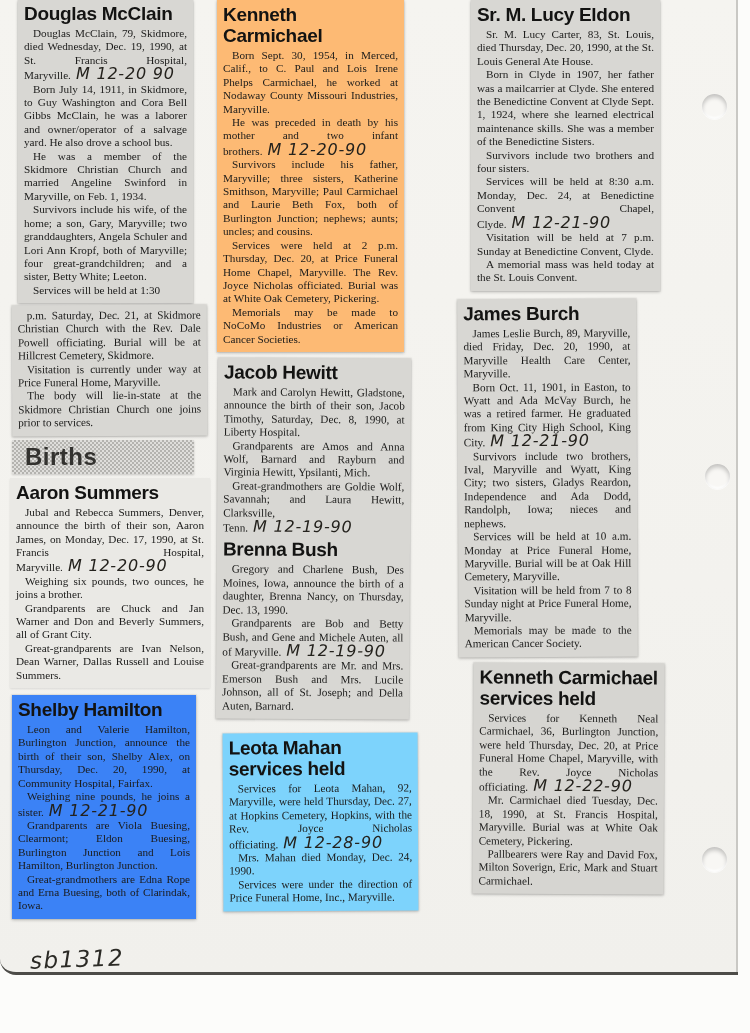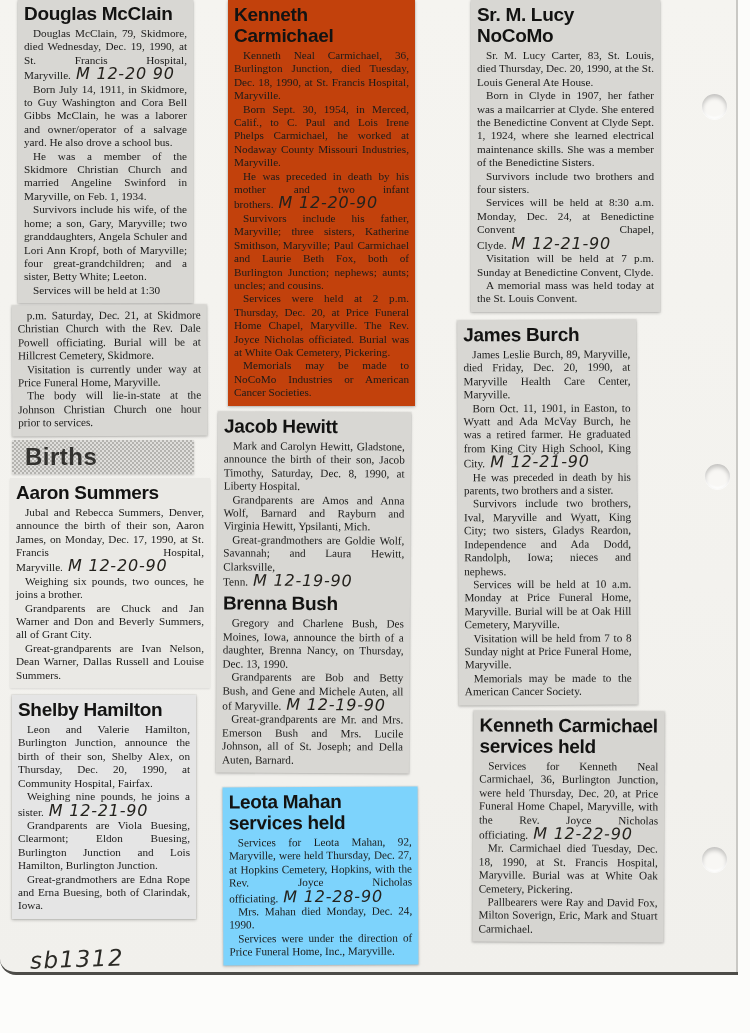--- a/index.html
+++ b/index.html
@@ -92,23 +92,23 @@
     background-image: repeating-conic-gradient(#b4b3af 0% 25%, #dfdedb 0% 50%);
     background-size: 4px 4px;
     box-shadow: 0 1px 2px rgba(0,0,0,.18);
   }
   .banner span {
     font-family: "Liberation Sans", sans-serif;
     font-size: 24px; font-weight: 700;
     color: #33322f; letter-spacing: 0.5px;
   }
   .clip-summers     { width: 200px; margin-left: -2px; margin-top: 4px; background: #eae9e5; box-shadow: 0 1px 2px rgba(0,0,0,.10); }
-  .clip-hamilton    { width: 184px; margin-top: 7px; background: #e5e5e5; }
-
-  .clip-carmichael  { width: 187px; margin-left: 11px; background: #c2410c; }
+  .clip-hamilton    { width: 184px; margin-top: 7px; background: #3b82f6; }
+
+  .clip-carmichael  { width: 187px; background: #fdba74; }
   .clip-hewittbush  { width: 193px; margin-top: 6px; transform: rotate(0.35deg); }
   .clip-mahan       { width: 195px; margin-left: 6px; margin-top: 14px; transform: rotate(-0.3deg); background: #7dd3fc; }
   .clip-mahan h2    { max-width: 150px; }
 
   .clip-carter      { width: 189px; margin-left: 13px; }
   .clip-burch       { width: 179px; margin-top: 8px; transform: rotate(-0.25deg); }
   .clip-kcservices  { width: 191px; margin-left: 15px; margin-top: 7px; transform: rotate(0.3deg); background: #d6d5d1; }
   .clip-kcservices h2 { max-width: 180px; }
 
   .page-code {
@@ -138,21 +138,21 @@
       <p><span>Douglas McClain, 79, Skidmore, died Wednesday, Dec. 19, 1990, at St. Francis Hospital, Maryville.</span><span class="hw">M 12-20 90</span></p>
       <p><span>Born July 14, 1911, in Skidmore, to Guy Washington and Cora Bell Gibbs McClain, he was a laborer and owner/operator of a salvage yard. He also drove a school bus.</span></p>
       <p><span>He was a member of the Skidmore Christian Church and married Angeline Swinford in Maryville, on Feb. 1, 1934.</span></p>
       <p><span>Survivors include his wife, of the home; a son, Gary, Maryville; two granddaughters, Angela Schuler and Lori Ann Kropf, both of Maryville; four great-grandchildren; and a sister, Betty White; Leeton.</span></p>
       <p><span>Services will be held at 1:30</span></p>
     </section>
 
     <section class="clip clip-mcclain-b">
       <p><span>p.m. Saturday, Dec. 21, at Skidmore Christian Church with the Rev. Dale Powell officiating. Burial will be at Hillcrest Cemetery, Skidmore.</span></p>
       <p><span>Visitation is currently under way at Price Funeral Home, Maryville.</span></p>
-      <p><span>The body will lie-in-state at the Johnson Christian Church one hour prior to services.</span></p>
+      <p><span>The body will lie-in-state at the Skidmore Christian Church one joins prior to services.</span></p>
     </section>
 
     <div class="banner">
       <span>Births</span>
     </div>
 
     <section class="clip clip-summers">
       <h2>Aaron Summers</h2>
       <p><span>Jubal and Rebecca Summers, Denver, announce the birth of their son, Aaron James, on Monday, Dec. 17, 1990, at St. Francis Hospital, Maryville.</span><span class="hw">M 12-20-90</span></p>
       <p><span>Weighing six pounds, two ounces, he joins a brother.</span></p>
@@ -166,21 +166,20 @@
       <p><span>Weighing nine pounds, he joins a sister.</span><span class="hw">M 12-21-90</span></p>
       <p><span>Grandparents are Viola Buesing, Clearmont; Eldon Buesing, Burlington Junction and Lois Hamilton, Burlington Junction.</span></p>
       <p><span>Great-grandmothers are Edna Rope and Erna Buesing, both of Clarindak, Iowa.</span></p>
     </section>
   </div>
 
   <div class="col col-2">
 
     <section class="clip clip-carmichael">
       <h2>Kenneth Carmichael</h2>
-      <p><span>Kenneth Neal Carmichael, 36, Burlington Junction, died Tuesday, Dec. 18, 1990, at St. Francis Hospital, Maryville.</span></p>
       <p><span>Born Sept. 30, 1954, in Merced, Calif., to C. Paul and Lois Irene Phelps Carmichael, he worked at Nodaway County Missouri Industries, Maryville.</span></p>
       <p><span>He was preceded in death by his mother and two infant brothers.</span><span class="hw">M 12-20-90</span></p>
       <p><span>Survivors include his father, Maryville; three sisters, Katherine Smithson, Maryville; Paul Carmichael and Laurie Beth Fox, both of Burlington Junction; nephews; aunts; uncles; and cousins.</span></p>
       <p><span>Services were held at 2 p.m. Thursday, Dec. 20, at Price Funeral Home Chapel, Maryville. The Rev. Joyce Nicholas officiated. Burial was at White Oak Cemetery, Pickering.</span></p>
       <p><span>Memorials may be made to NoCoMo Industries or American Cancer Societies.</span></p>
     </section>
 
     <section class="clip clip-hewittbush">
       <h2>Jacob Hewitt</h2>
       <p><span>Mark and Carolyn Hewitt, Gladstone, announce the birth of their son, Jacob Timothy, Saturday, Dec. 8, 1990, at Liberty Hospital.</span></p>
@@ -196,34 +195,33 @@
       <h2>Leota Mahan services held</h2>
       <p><span>Services for Leota Mahan, 92, Maryville, were held Thursday, Dec. 27, at Hopkins Cemetery, Hopkins, with the Rev. Joyce Nicholas officiating.</span><span class="hw">M 12-28-90</span></p>
       <p><span>Mrs. Mahan died Monday, Dec. 24, 1990.</span></p>
       <p><span>Services were under the direction of Price Funeral Home, Inc., Maryville.</span></p>
     </section>
   </div>
 
   <div class="col col-3">
 
     <section class="clip clip-carter">
-      <h2>Sr. M. Lucy NoCoMo</h2>
+      <h2>Sr. M. Lucy Eldon</h2>
       <p><span>Sr. M. Lucy Carter, 83, St. Louis, died Thursday, Dec. 20, 1990, at the St. Louis General Ate House.</span></p>
       <p><span>Born in Clyde in 1907, her father was a mailcarrier at Clyde. She entered the Benedictine Convent at Clyde Sept. 1, 1924, where she learned electrical maintenance skills. She was a member of the Benedictine Sisters.</span></p>
       <p><span>Survivors include two brothers and four sisters.</span></p>
       <p><span>Services will be held at 8:30 a.m. Monday, Dec. 24, at Benedictine Convent Chapel, Clyde.</span><span class="hw">M 12-21-90</span></p>
       <p><span>Visitation will be held at 7 p.m. Sunday at Benedictine Convent, Clyde.</span></p>
       <p><span>A memorial mass was held today at the St. Louis Convent.</span></p>
     </section>
 
     <section class="clip clip-burch">
       <h2>James Burch</h2>
       <p><span>James Leslie Burch, 89, Maryville, died Friday, Dec. 20, 1990, at Maryville Health Care Center, Maryville.</span></p>
       <p><span>Born Oct. 11, 1901, in Easton, to Wyatt and Ada McVay Burch, he was a retired farmer. He graduated from King City High School, King City.</span><span class="hw">M 12-21-90</span></p>
-      <p><span>He was preceded in death by his parents, two brothers and a sister.</span></p>
       <p><span>Survivors include two brothers, Ival, Maryville and Wyatt, King City; two sisters, Gladys Reardon, Independence and Ada Dodd, Randolph, Iowa; nieces and nephews.</span></p>
       <p><span>Services will be held at 10 a.m. Monday at Price Funeral Home, Maryville. Burial will be at Oak Hill Cemetery, Maryville.</span></p>
       <p><span>Visitation will be held from 7 to 8 Sunday night at Price Funeral Home, Maryville.</span></p>
       <p><span>Memorials may be made to the American Cancer Society.</span></p>
     </section>
 
     <section class="clip clip-kcservices">
       <h2>Kenneth Carmichael services held</h2>
       <p><span>Services for Kenneth Neal Carmichael, 36, Burlington Junction, were held Thursday, Dec. 20, at Price Funeral Home Chapel, Maryville, with the Rev. Joyce Nicholas officiating.</span><span class="hw">M 12-22-90</span></p>
       <p><span>Mr. Carmichael died Tuesday, Dec. 18, 1990, at St. Francis Hospital, Maryville. Burial was at White Oak Cemetery, Pickering.</span></p>

